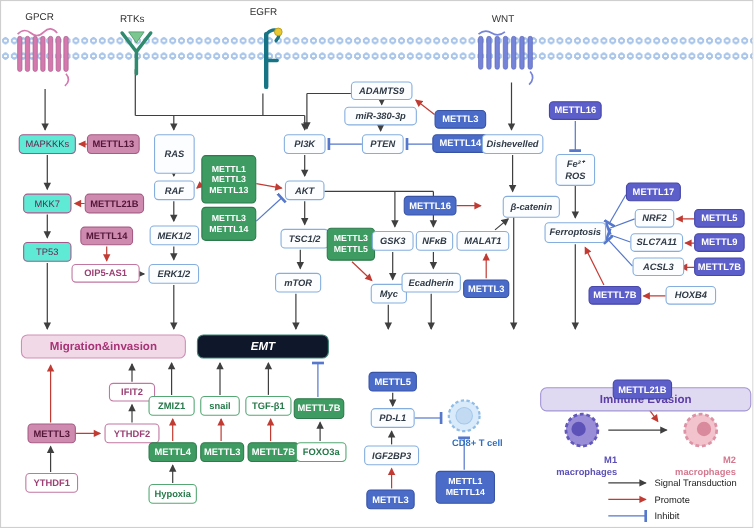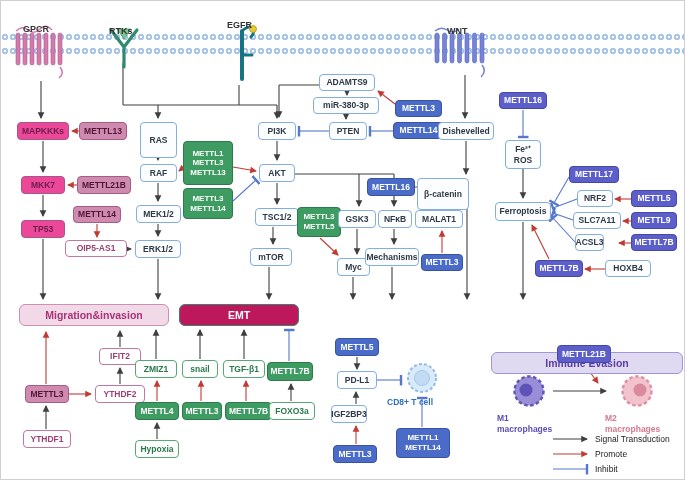--- a/index.html
+++ b/index.html
@@ -3,40 +3,40 @@
 <meta charset="utf-8">
 <style>
   html,body{margin:0;padding:0;background:#fff;}
   .stage{position:relative;width:685px;height:480px;background:#fff;border:1px solid #cfcfcf;
          box-sizing:border-box;overflow:hidden;font-family:"Liberation Sans",sans-serif;}
   .membrane{position:absolute;left:0;width:685px;height:12px;z-index:1;
     background-image:radial-gradient(circle at 4px 6px,#ffffff 1.2px,#a9c6ea 1.3px,#a9c6ea 3px,rgba(0,0,0,0) 3.4px);
     background-size:8px 12px;}
   .arrows{position:absolute;left:0;top:0;z-index:2;pointer-events:none;}
   .icon{position:absolute;z-index:3;}
-  .rlabel{position:absolute;z-index:4;font-size:9px;font-weight:bold;color:#333;margin-top:14px;}
+  .rlabel{position:absolute;z-index:4;font-size:9px;font-weight:normal;color:#333;}
   .title{position:absolute;z-index:4;font-size:11.5px;font-weight:bold;font-style:italic;color:#b0338f;width:190px;text-align:center;}
   .nd{position:absolute;z-index:3;display:flex;align-items:center;justify-content:center;text-align:center;
       border:1px solid;border-radius:4px;font-size:8.5px;line-height:1.2;white-space:pre-line;
       box-sizing:border-box;padding:0 1px;}
-  .pk {background:#ec4899;border-color:#a8568a;color:#6d1d4b;font-weight:bold;}
+  .pk {background:#5eead4;border-color:#a8568a;color:#6d1d4b;font-weight:normal;}
   .pks{background:#cf8ab0;border-color:#a65c84;color:#521638;font-weight:bold;}
   .pko{background:#ffffff;border-color:#c177a1;color:#9c3f74;font-weight:bold;}
-  .wb {background:#fbfdff;border-color:#85aede;color:#303a46;font-weight:600;}
+  .wb {background:#fbfdff;border-color:#85aede;color:#303a46;font-weight:600;font-style:italic;}
   .gs {background:#3e9b62;border-color:#2f7a4c;color:#ffffff;font-weight:bold;}
   .go {background:#ffffff;border-color:#55a874;color:#267a4a;font-weight:bold;}
   .bs {background:#4a6cc8;border-color:#3853a4;color:#ffffff;font-weight:bold;}
   .bv {background:#5c5ec9;border-color:#4647a8;color:#ffffff;font-weight:bold;}
   .cat{position:absolute;z-index:3;display:flex;align-items:center;justify-content:center;
        border:1px solid;border-radius:6px;font-weight:bold;font-size:10.5px;height:22px;box-sizing:border-box;}
   .cat-mig{background:#f2d9e8;border-color:#cf8fb4;color:#a83376;}
-  .cat-emt{background:#be185d;border-color:#3b8071;color:#ffffff;}
+  .cat-emt{background:#0f172a;border-color:#3b8071;color:#ffffff;font-style:italic;}
   .cat-pro{background:#d3e9f8;border-color:#8fbede;color:#2c6fae;}
   .cat-imm{background:#e0d9f2;border-color:#a395d4;color:#5b3da6;margin-top:48px;}
-  .cell-label{position:absolute;z-index:4;text-align:left;font-weight:bold;font-size:8.5px;line-height:1.25;white-space:pre-line;}
+  .cell-label{position:absolute;z-index:4;text-align:right;font-weight:bold;font-size:8.5px;line-height:1.25;white-space:pre-line;}
   .lg{position:absolute;z-index:4;font-size:8.5px;color:#222;}
 </style>
 </head>
 <body>
 
 <div class="stage">
 
   <div class="membrane" style="top:30px"></div>
   <div class="membrane" style="top:44px"></div>
 
@@ -210,39 +210,39 @@
 METTL14</div>
   <div class="nd wb" style="left:257px;top:121px;width:38px;height:18px">PI3K</div>
   <div class="nd wb" style="left:258px;top:163px;width:36px;height:18px">AKT</div>
   <div class="nd wb" style="left:254px;top:207px;width:44px;height:18px">TSC1/2</div>
   <div class="nd wb" style="left:249px;top:247px;width:42px;height:18px">mTOR</div>
   <div class="nd gs" style="left:296px;top:206px;width:44px;height:30px;font-size:8px">METTL3
 METTL5</div>
   <div class="nd wb" style="left:337px;top:209px;width:38px;height:18px">GSK3</div>
   <div class="nd wb" style="left:377px;top:209px;width:34px;height:18px">NFκB</div>
   <div class="nd wb" style="left:336px;top:257px;width:33px;height:18px">Myc</div>
-  <div class="nd wb" style="left:364px;top:247px;width:54px;height:18px">Mechanisms</div>
+  <div class="nd wb" style="left:364px;top:247px;width:54px;height:18px">Ecadherin</div>
   <div class="nd wb" style="left:318px;top:73px;width:56px;height:17px">ADAMTS9</div>
   <div class="nd wb" style="left:312px;top:96px;width:66px;height:17px">miR-380-3p</div>
   <div class="nd wb" style="left:328px;top:121px;width:38px;height:18px">PTEN</div>
   <div class="nd bs" style="left:394px;top:99px;width:47px;height:17px">METTL3</div>
   <div class="nd bs" style="left:392px;top:121px;width:51px;height:17px">METTL14</div>
   <div class="nd bs" style="left:366px;top:177px;width:48px;height:18px">METTL16</div>
-  <div class="nd wb" style="left:416px;top:177px;width:52px;height:32px">β-catenin</div>
+  <div class="nd wb" style="left:456px;top:177px;width:52px;height:20px">β-catenin</div>
   <div class="nd wb" style="left:437px;top:121px;width:56px;height:18px">Dishevelled</div>
   <div class="nd bv" style="left:498px;top:91px;width:48px;height:17px">METTL16</div>
   <div class="nd wb" style="left:504px;top:139px;width:36px;height:29px">Fe²⁺
 ROS</div>
   <div class="nd wb" style="left:494px;top:201px;width:56px;height:19px">Ferroptosis</div>
   <div class="nd bv" style="left:568px;top:165px;width:50px;height:17px">METTL17</div>
   <div class="nd wb" style="left:576px;top:189px;width:36px;height:17px">NRF2</div>
   <div class="nd bv" style="left:630px;top:189px;width:46px;height:17px">METTL5</div>
   <div class="nd wb" style="left:572px;top:211px;width:48px;height:17px">SLC7A11</div>
   <div class="nd bv" style="left:630px;top:211px;width:46px;height:17px">METTL9</div>
-  <div class="nd wb" style="left:574px;top:233px;width:29px;height:17px">ACSL3</div>
+  <div class="nd wb" style="left:574px;top:233px;width:47px;height:17px">ACSL3</div>
   <div class="nd bv" style="left:630px;top:233px;width:46px;height:17px">METTL7B</div>
   <div class="nd bv" style="left:534px;top:259px;width:48px;height:17px">METTL7B</div>
   <div class="nd wb" style="left:604px;top:259px;width:46px;height:17px">HOXB4</div>
   <div class="nd wb" style="left:414px;top:209px;width:48px;height:18px">MALAT1</div>
   <div class="nd bs" style="left:420px;top:253px;width:42px;height:17px">METTL3</div>
 
   <div class="cat cat-mig" style="left:18px;top:303px;width:150px">Migration&amp;invasion</div>
   <div class="cat cat-emt" style="left:178px;top:303px;width:120px">EMT</div>
   <div class="cat cat-imm" style="left:490px;top:303px;width:192px">Immune Evasion</div>
 
@@ -256,21 +256,21 @@
   <div class="nd go" style="left:222px;top:359px;width:42px;height:18px">TGF-β1</div>
   <div class="nd gs" style="left:266px;top:361px;width:46px;height:19px">METTL7B</div>
   <div class="nd gs" style="left:134px;top:401px;width:44px;height:18px">METTL4</div>
   <div class="nd gs" style="left:181px;top:401px;width:40px;height:18px">METTL3</div>
   <div class="nd gs" style="left:224px;top:401px;width:47px;height:18px">METTL7B</div>
   <div class="nd go" style="left:268px;top:401px;width:46px;height:18px">FOXO3a</div>
   <div class="nd go" style="left:134px;top:439px;width:44px;height:18px">Hypoxia</div>
 
   <div class="nd bs" style="left:334px;top:337px;width:44px;height:18px">METTL5</div>
   <div class="nd wb" style="left:336px;top:370px;width:40px;height:18px">PD-L1</div>
-  <div class="nd wb" style="left:330px;top:404px;width:36px;height:18px">IGF2BP3</div>
+  <div class="nd wb" style="left:330px;top:404px;width:50px;height:18px">IGF2BP3</div>
   <div class="nd bs" style="left:332px;top:444px;width:44px;height:18px">METTL3</div>
   <div class="nd bs" style="left:395px;top:427px;width:54px;height:30px;font-size:8px">METTL1
 METTL14</div>
 
   <svg class="icon" style="left:402px;top:358px" width="40" height="38" viewBox="0 0 40 38">
     <circle cx="19" cy="19" r="14" fill="#d9eafa" stroke="#90bce6" stroke-width="2" stroke-dasharray="3 2.2"></circle>
     <circle cx="19" cy="19" r="7.5" fill="#c2dbf3" stroke="#a5c8ec" stroke-width="1"></circle>
   </svg>
   <div class="cell-label" style="left:386px;top:396px;width:70px;color:#2d6fc2">CD8+ T cell</div>
 

